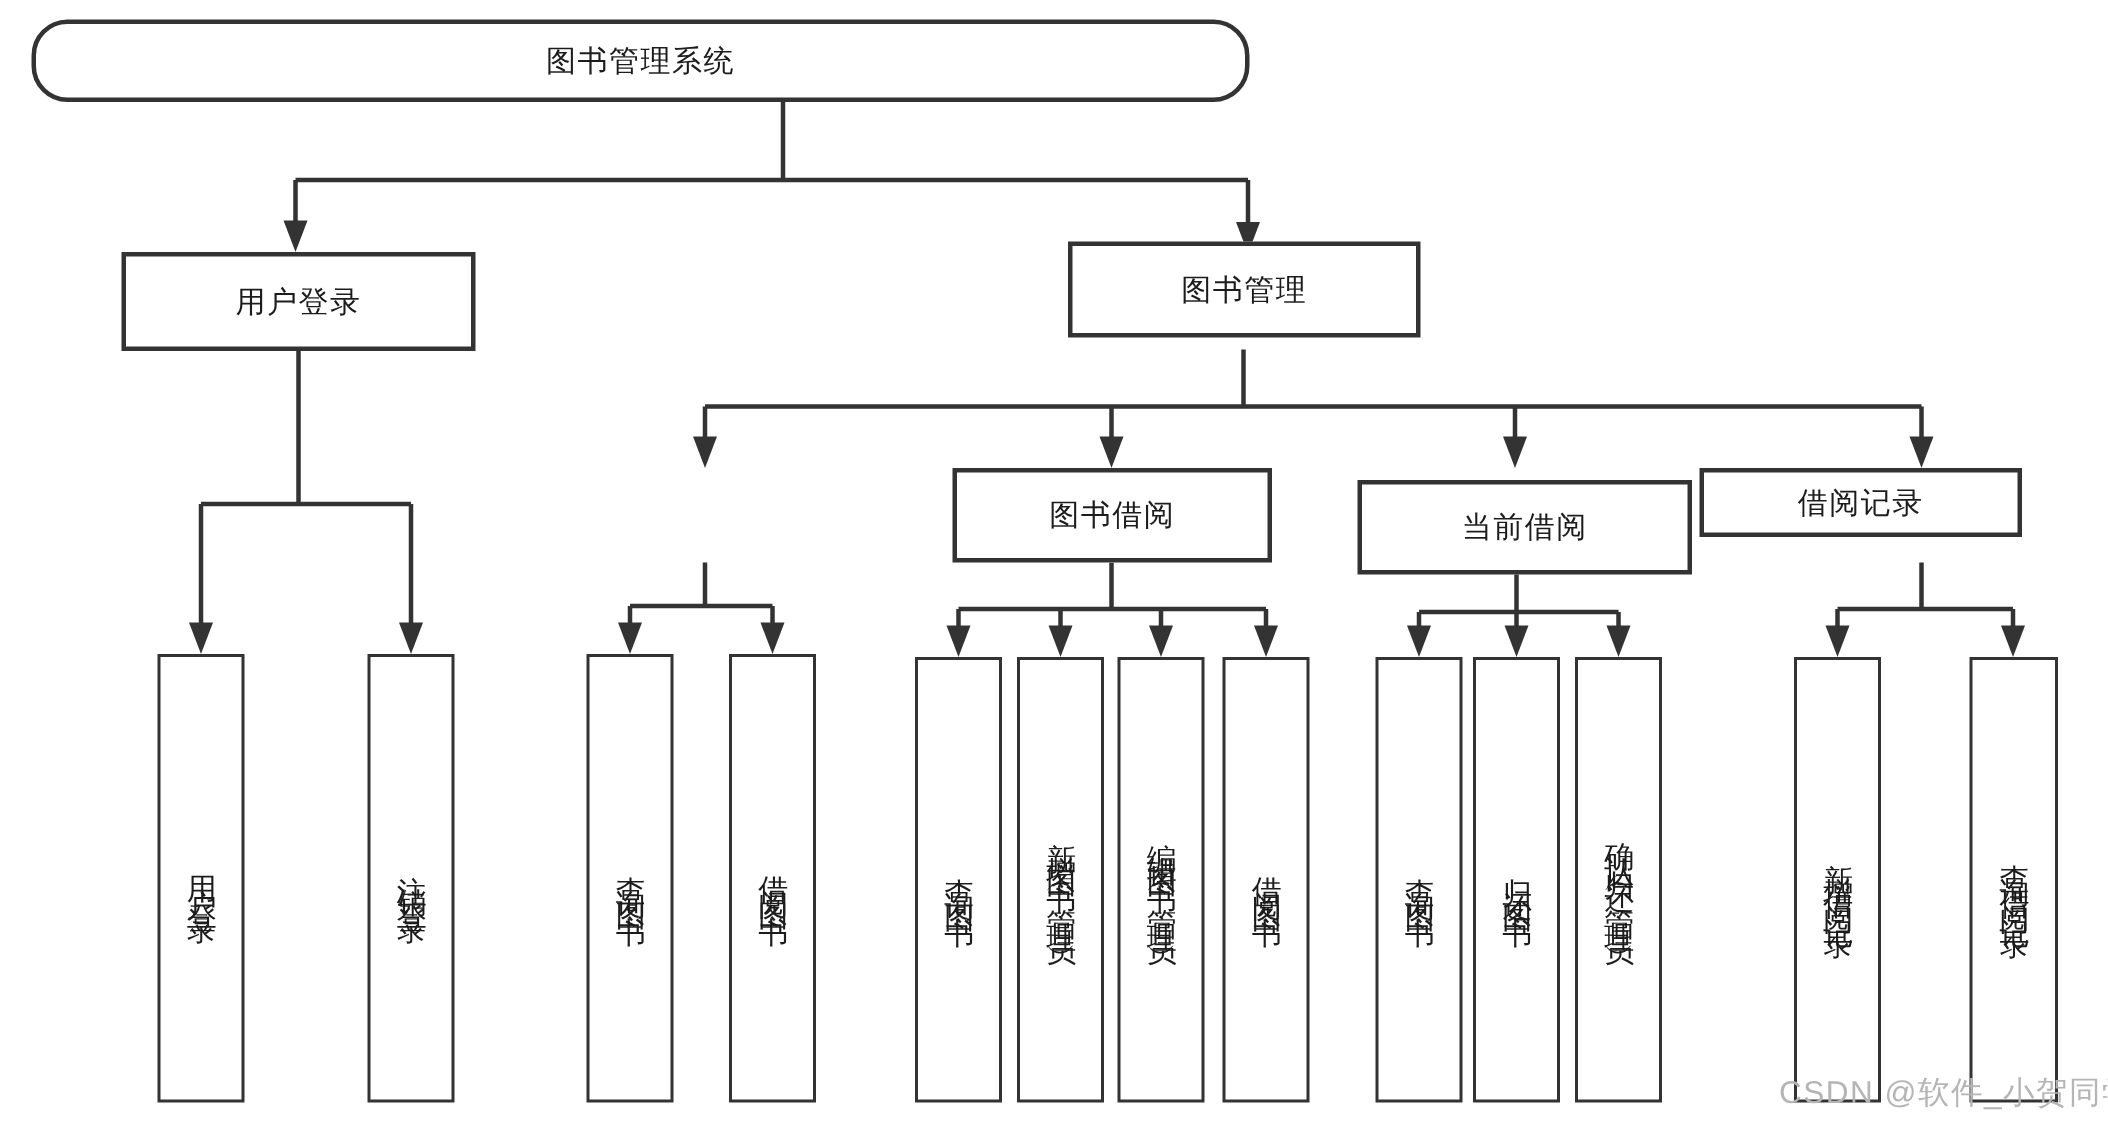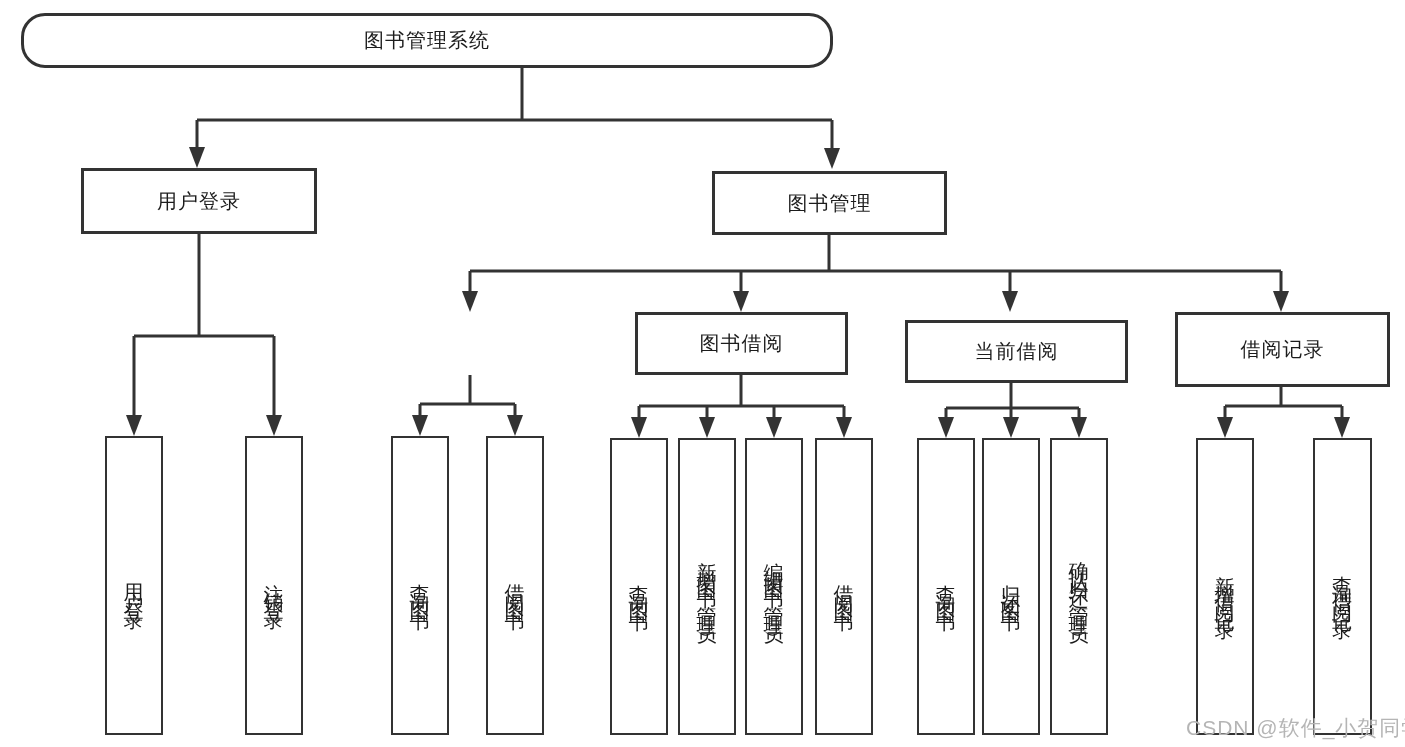--- a/index.html
+++ b/index.html
@@ -103,31 +103,31 @@
     </g>
   </svg>
 
   <div class="node" style="left:21px; top:13px; width:812px; height:55px;border-radius:24px;">
     <span>图书管理系统</span>
   </div>
 
   <div class="node" style="left:81px; top:168px; width:236px; height:66px;">
     <span>用户登录</span>
   </div>
-  <div class="node" style="left:712px; top:171px; width:235px; height:64px;">
+  <div class="node" style="left:712px; top:161px; width:235px; height:64px;">
     <span>图书管理</span>
   </div>
 
   <div class="node" style="left:635px; top:312px; width:213px; height:63px;font-family:Liberation Serif, serif;">
     <span>图书借阅</span>
   </div>
   <div class="node" style="left:905px; top:320px; width:223px; height:63px;">
     <span>当前借阅</span>
   </div>
-  <div class="node" style="left:1175px; top:312px; width:215px; height:75px;">
+  <div class="node" style="left:1133px; top:312px; width:215px; height:46px;">
     <span>借阅记录</span>
   </div>
 
   <div class="node leaf" style="left:105px; top:436px; width:58px; height:299px;">
     <span class="vtext">用户登录</span>
   </div>
   <div class="node leaf" style="left:245px; top:436px; width:58px; height:299px;">
     <span class="vtext">注销登录</span>
   </div>
 

